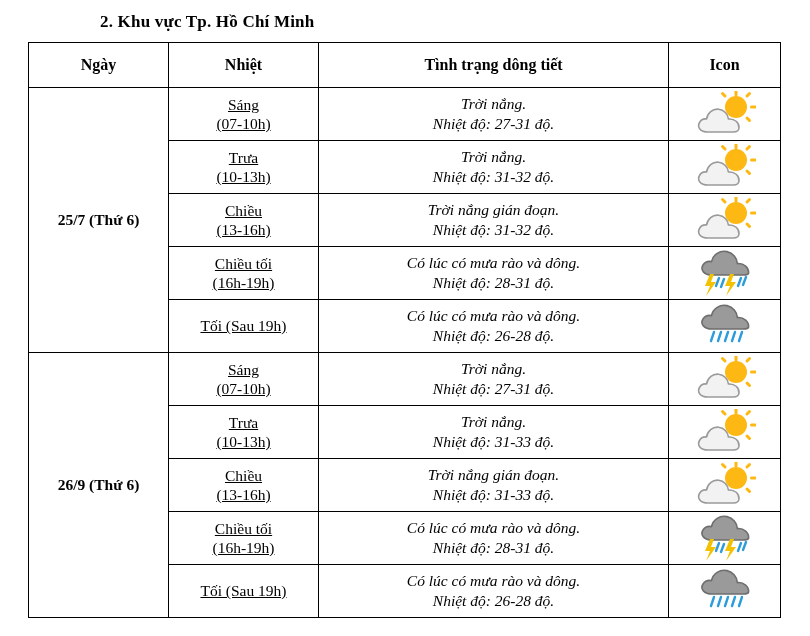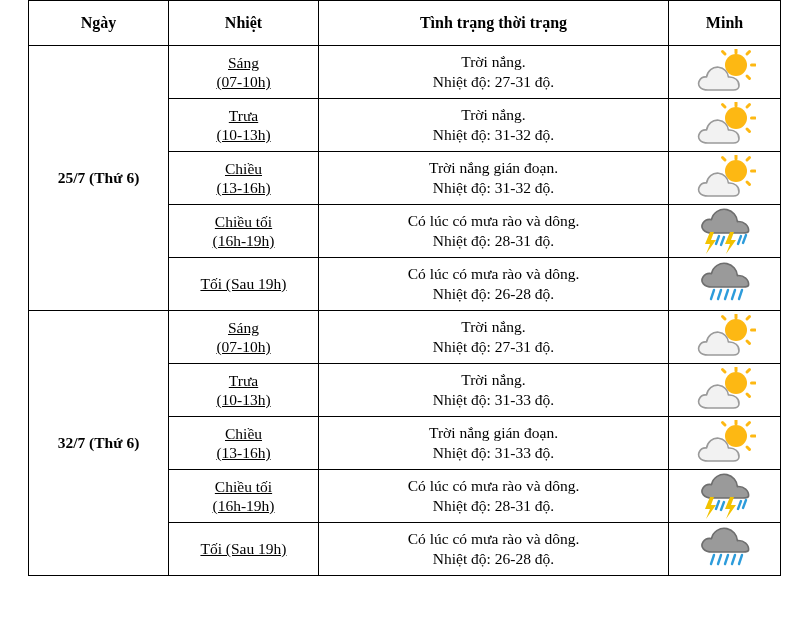--- a/index.html
+++ b/index.html
@@ -57,52 +57,54 @@
   td.part-cell {
     font-size: 15.5px;
     line-height: 1.25;
     padding: 5px 2px;
     text-decoration: underline;
   }
   td.desc-cell {
     font-size: 15.5px;
     line-height: 1.3;
     padding: 5px 6px;
+    font-style: italic;
   }
   td.icon-cell {
     padding: 2px;
     height: 52px;
   }
   .icon-wrap {
     display: flex;
     align-items: center;
     justify-content: center;
     height: 100%;
   }
   svg.wicon { display: block; }
 </style>
 </head>
 <body>
 
 <div class="page">
 
+  <div class="doc-title">2. Khu vực Tp. Hồ Chí Minh</div>
 
   <table class="weather">
     <colgroup>
       <col class="col-day">
       <col class="col-part">
       <col class="col-desc">
       <col class="col-icon">
     </colgroup>
     <thead>
       <tr>
         <th>Ngày</th>
         <th>Nhiệt</th>
-        <th>Tình trạng thời trạng</th>
-        <th>Minh</th>
+        <th>Tình trạng dông tiết</th>
+        <th>Icon</th>
       </tr>
     </thead>
     <tbody>
 
       <tr>
         <td class="day-cell" rowspan="5">25/7 (Thứ 6)</td>
         <td class="part-cell">
           <div>Sáng</div>
           <div>(07-10h)</div>
         </td>
@@ -223,21 +225,21 @@
                 <line x1="34" y1="29" x2="31" y2="38"></line>
                 <line x1="41" y1="29" x2="38" y2="38"></line>
                 <line x1="48" y1="29" x2="45" y2="38"></line>
               </g>
             </svg>
           </div>
         </td>
       </tr>
 
       <tr>
-        <td class="day-cell" rowspan="5">32/7 (Thứ 6)</td>
+        <td class="day-cell" rowspan="5">26/9 (Thứ 6)</td>
         <td class="part-cell">
           <div>Sáng</div>
           <div>(07-10h)</div>
         </td>
         <td class="desc-cell">
           <div>Trời nắng.</div>
           <div>Nhiệt độ: 27-31 độ.</div>
         </td>
         <td class="icon-cell">
           <div class="icon-wrap">

